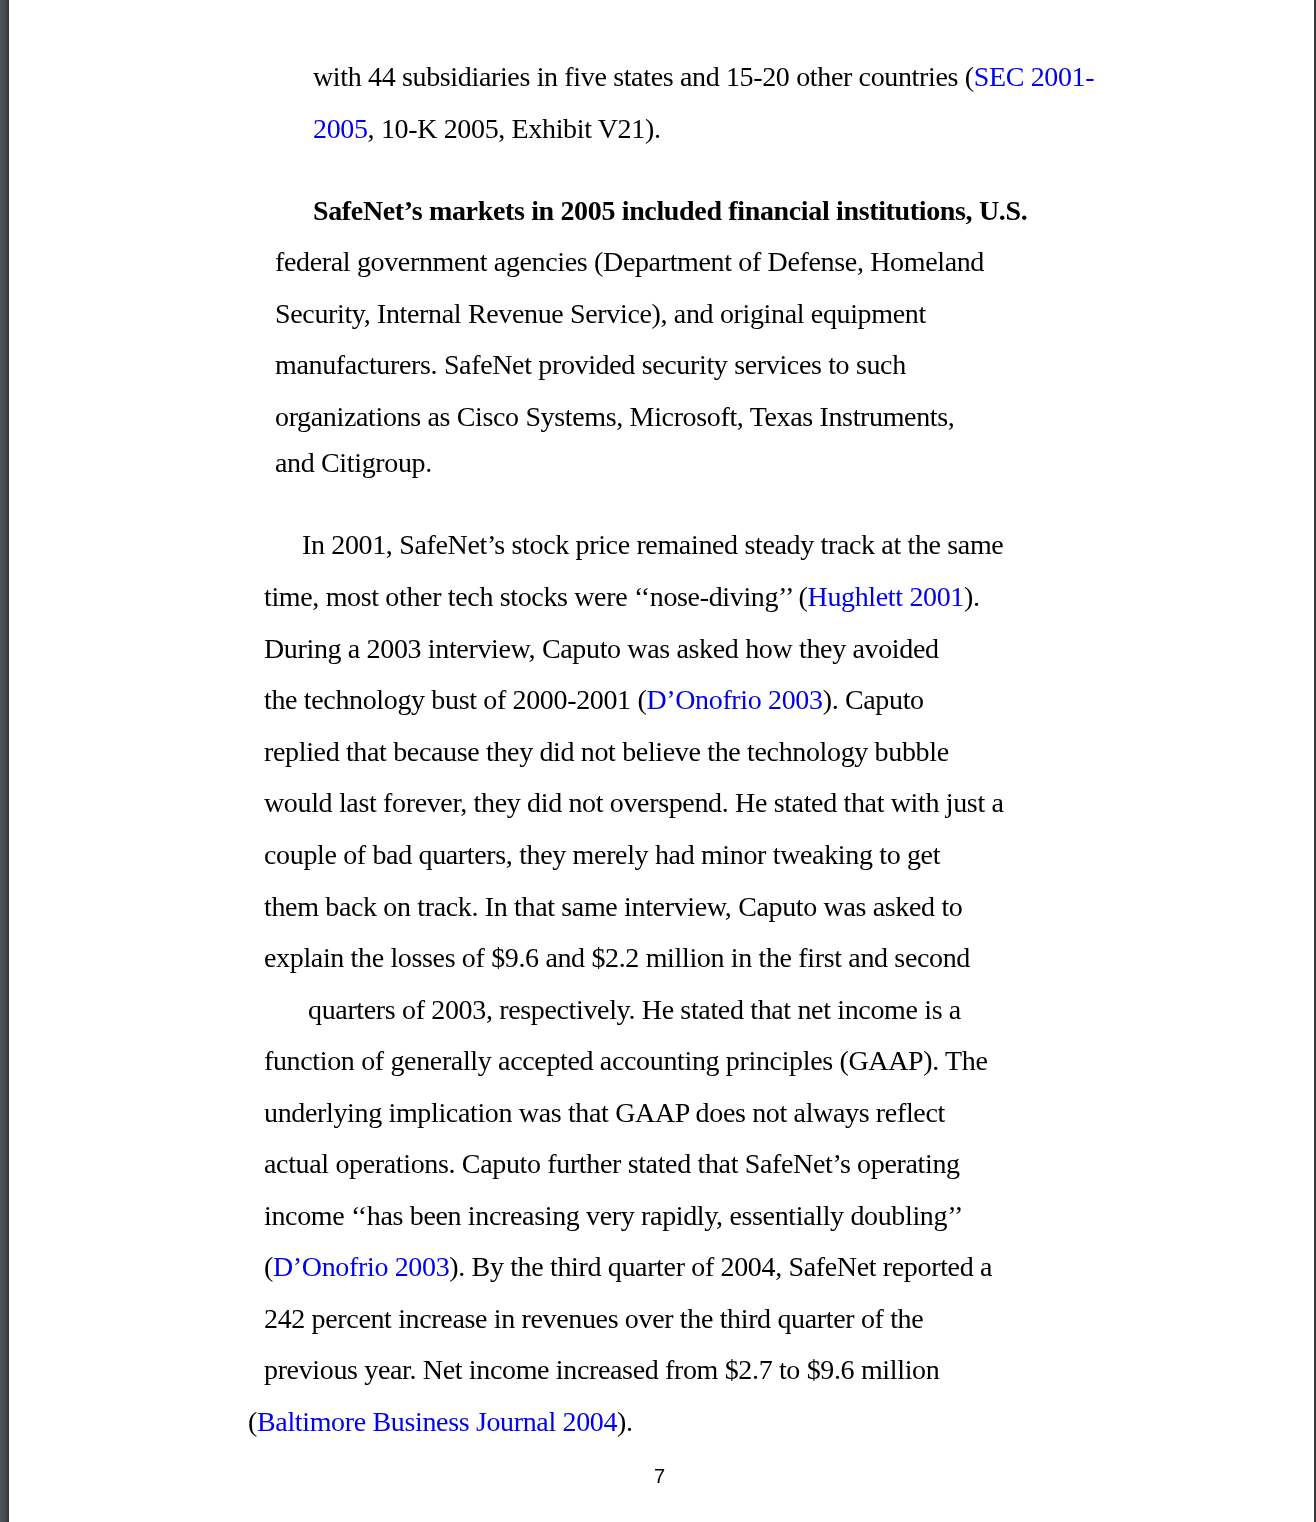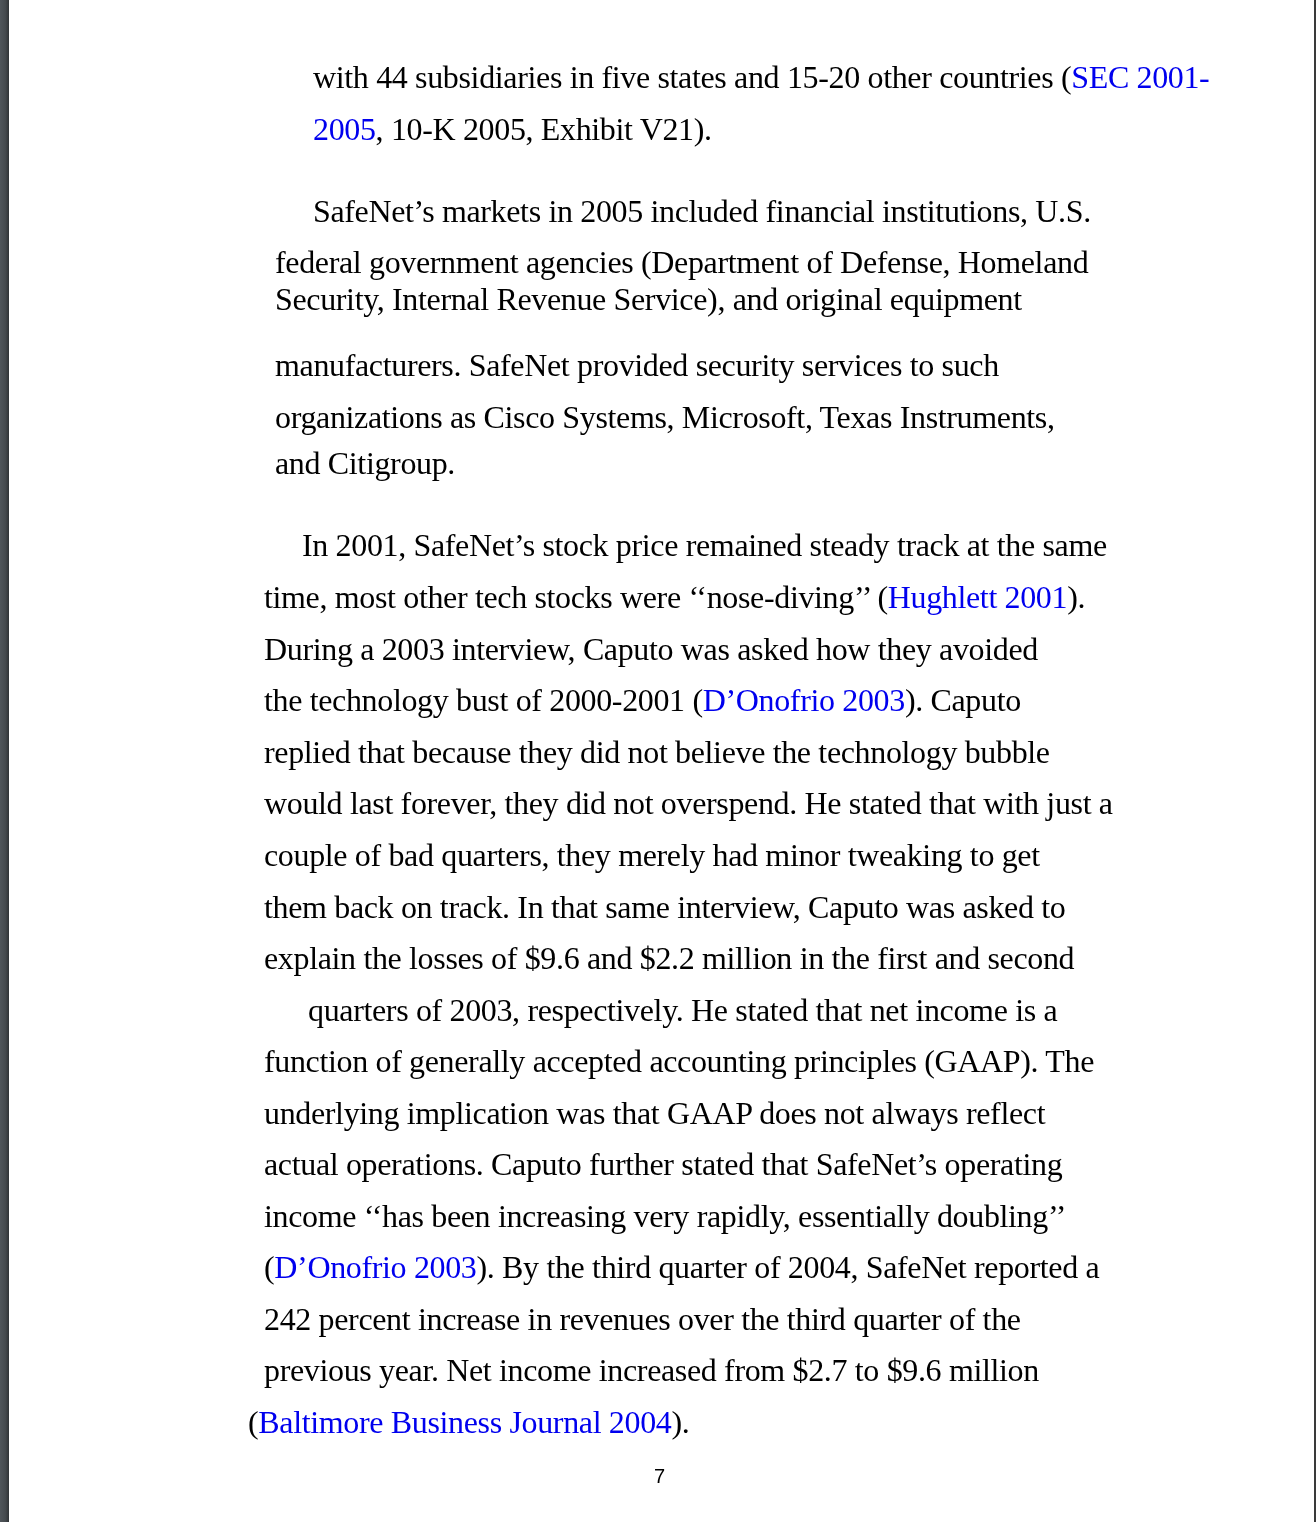--- a/index.html
+++ b/index.html
@@ -26,21 +26,21 @@
     .right-edge {
       position: absolute;
       left: 1314px;
       top: 0;
       width: 2px;
       height: 1522px;
       background: #3a3a3a;
     }
     .line {
       position: absolute;
-      font-size: 32px;
+      font-size: 28px;
       line-height: 34px;
       white-space: nowrap;
       letter-spacing: -0.35px;
       word-spacing: 0px;
     }
     .link {
       color: #0000ee;
       cursor: pointer;
       text-decoration: none;
     }
@@ -58,23 +58,23 @@
 
 <div class="left-bar"></div>
 <div class="right-edge"></div>
 
 <div>
   <div class="line" style="left:313px; top:60px;"><span>with 44 subsidiaries in five states and 15-20 other countries (</span><a class="link">SEC 2001-</a></div>
   <div class="line" style="left:313px; top:112px;"><a class="link">2005</a><span>, 10-K 2005, Exhibit V21).</span></div>
 </div>
 
 <div>
-  <div class="line" style="left:313px; top:194px;">SafeNet’s markets in 2005 included financial institutions, U.S.</div>
+  <div class="line" style="left:313px; top:194px;font-weight:bold;">SafeNet’s markets in 2005 included financial institutions, U.S.</div>
   <div class="line" style="left:275px; top:245px;">federal government agencies (Department of Defense, Homeland</div>
-  <div class="line" style="left:275px; top:282px;text-align:center;">Security, Internal Revenue Service), and original equipment</div>
+  <div class="line" style="left:275px; top:297px;text-align:center;">Security, Internal Revenue Service), and original equipment</div>
   <div class="line" style="left:275px; top:348px;">manufacturers. SafeNet provided security services  to  such</div>
   <div class="line" style="left:275px; top:400px;">organizations  as  Cisco  Systems, Microsoft, Texas Instruments,</div>
   <div class="line" style="left:275px; top:446px;">and Citigroup.</div>
 </div>
 
 <div>
   <div class="line" style="left:302px; top:528px;">In 2001, SafeNet’s stock price remained steady track at the same</div>
   <div class="line" style="left:264px; top:580px;"><span>time, most other tech stocks were ‘‘nose-diving’’ (</span><a class="link">Hughlett 2001</a><span>).</span></div>
   <div class="line" style="left:264px; top:632px;">During a 2003 interview, Caputo was asked how they avoided</div>
   <div class="line" style="left:264px; top:683px;text-align:center;"><span>the technology bust of 2000-2001 (</span><a class="link">D’Onofrio 2003</a><span>). Caputo</span></div>

